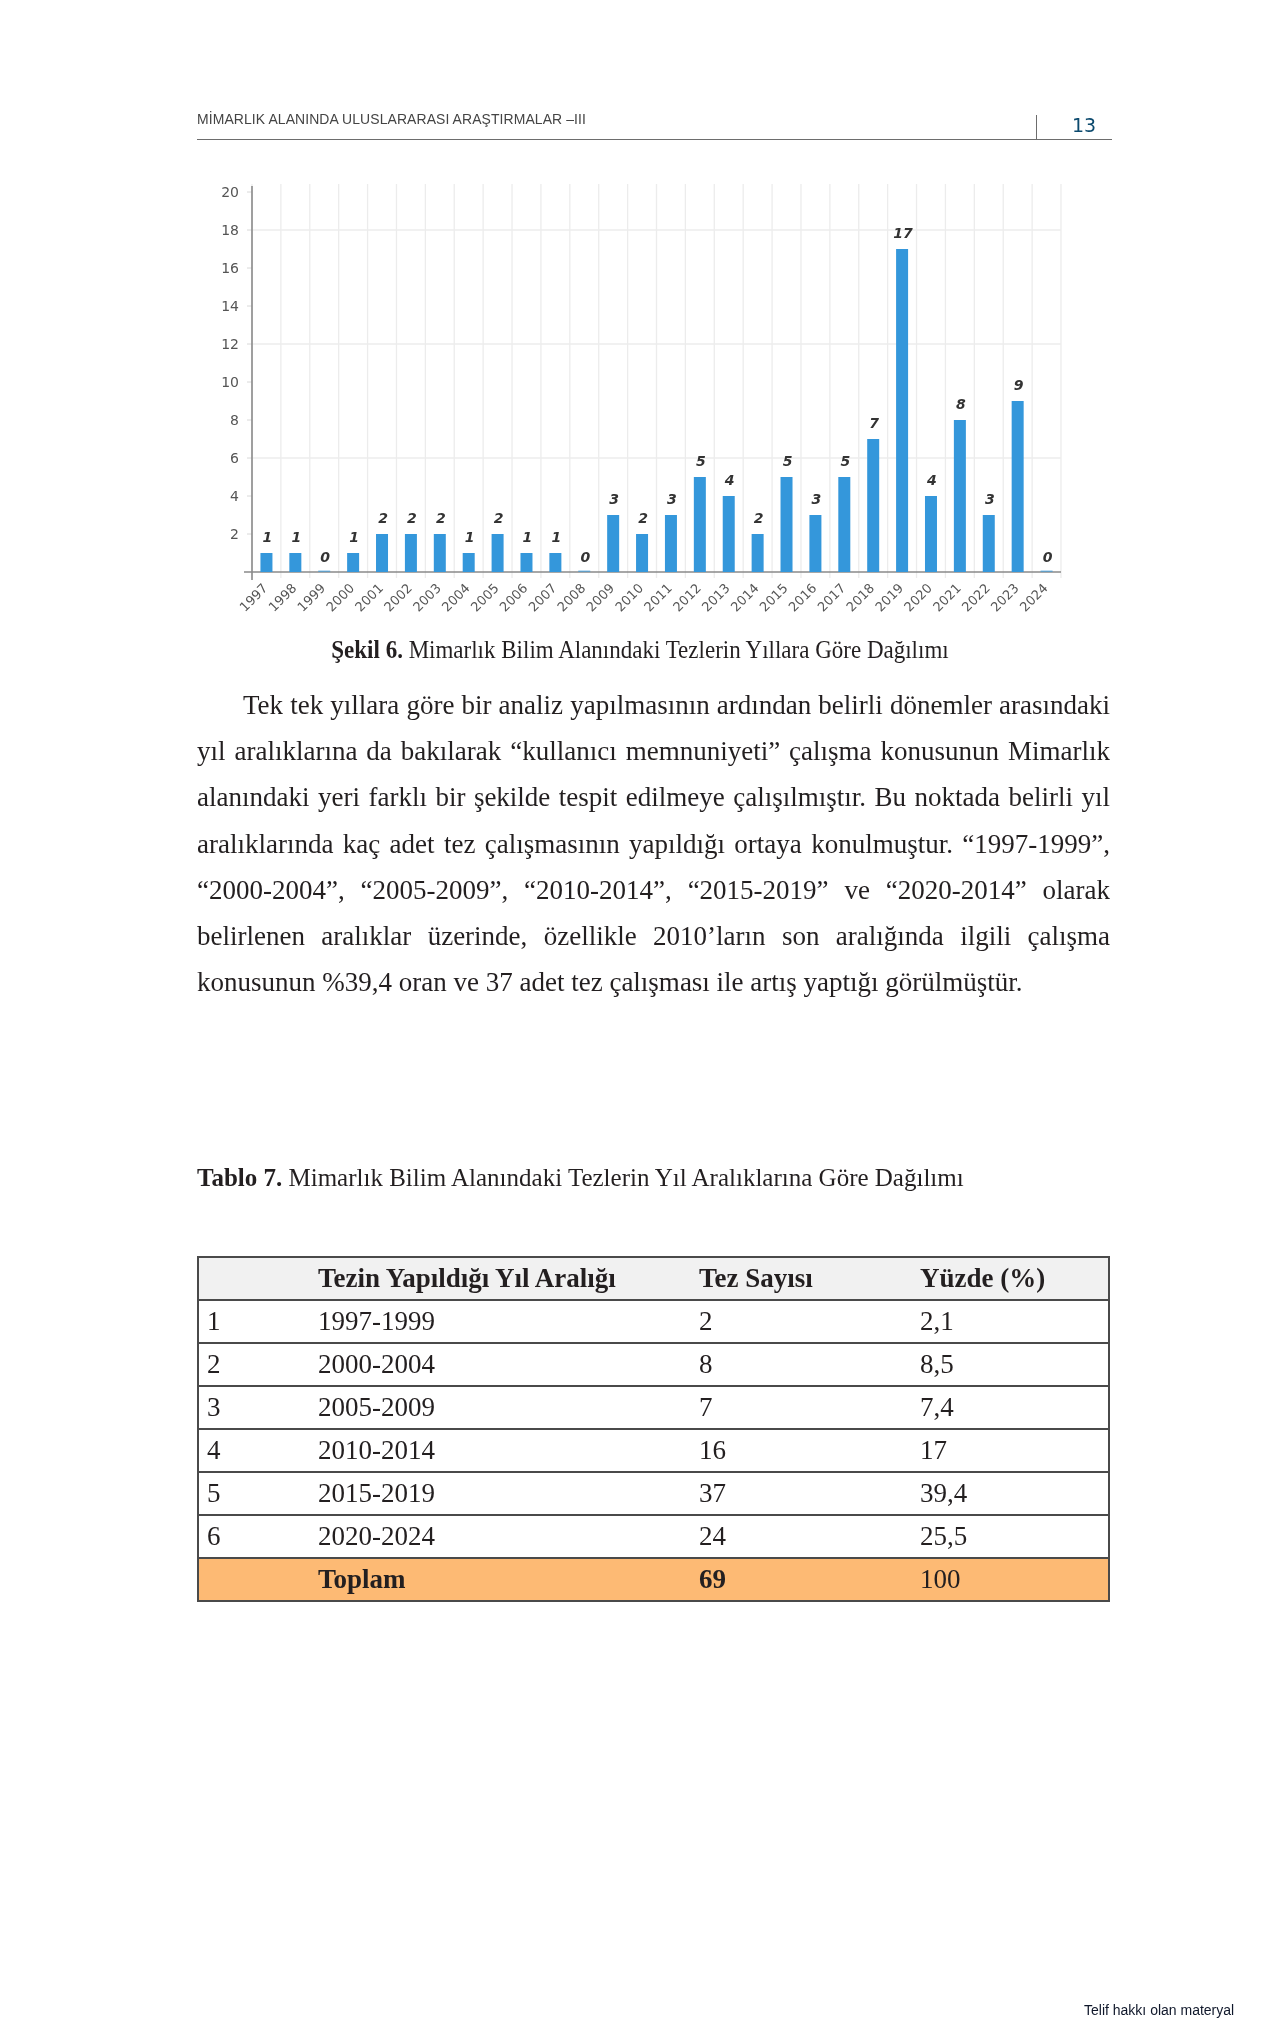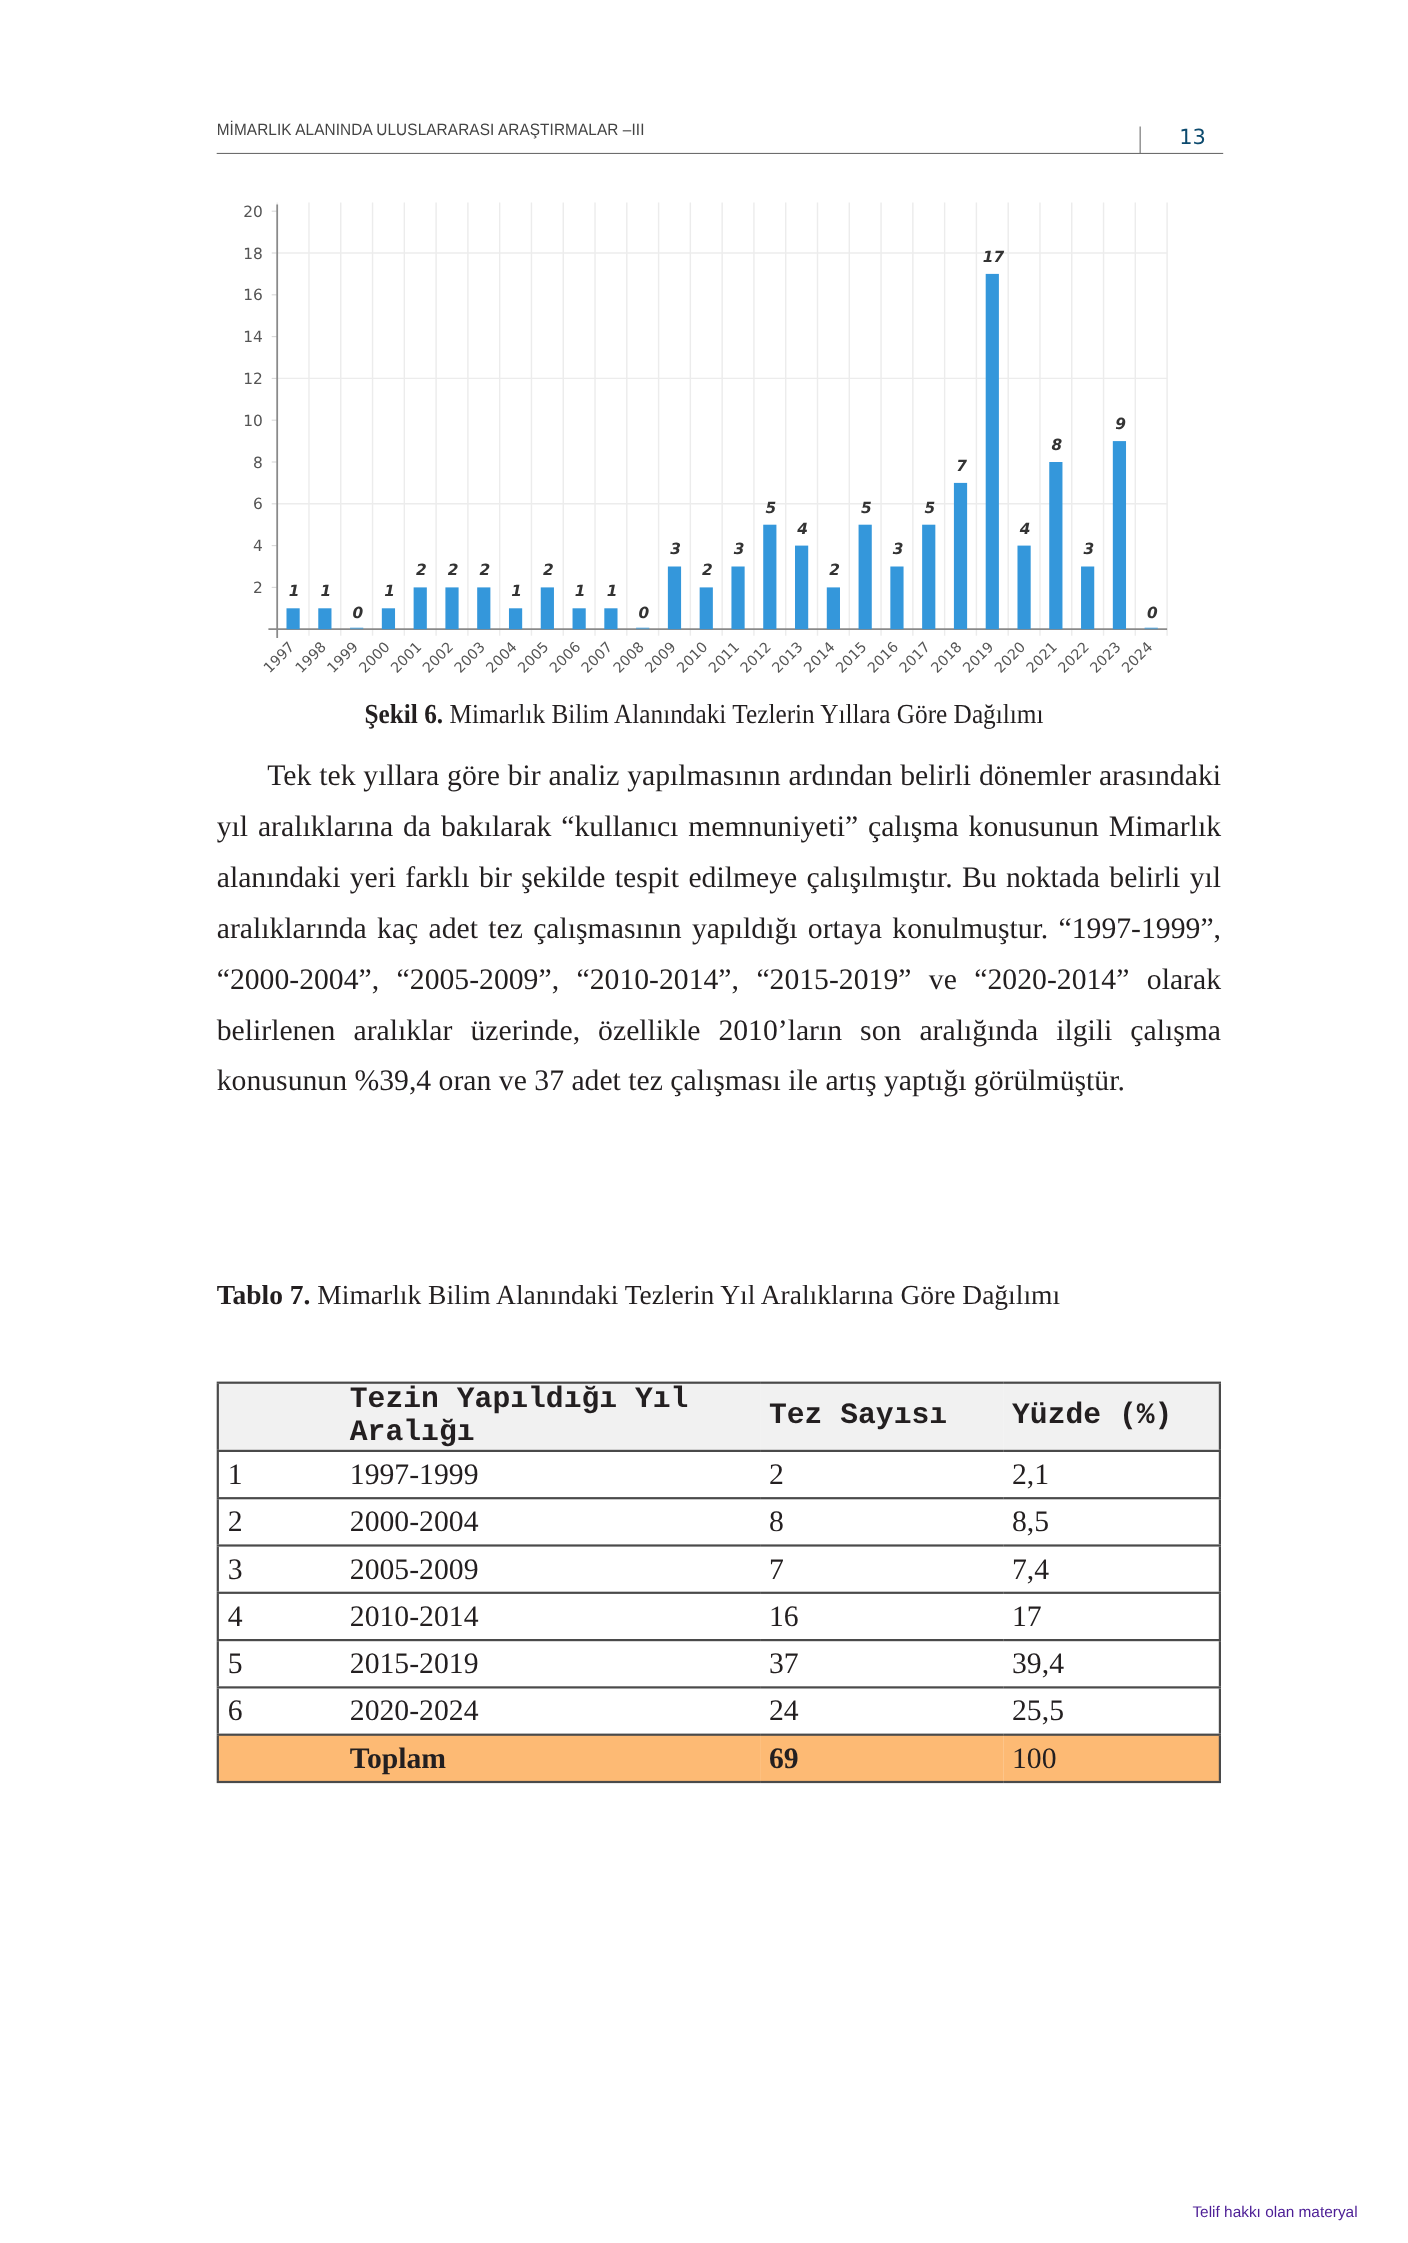--- a/index.html
+++ b/index.html
@@ -16,28 +16,28 @@
   .fig-caption b { font-weight:bold; }
 
   .body-text { position:absolute; left:197px; top:682px; width:913px; font-size:27px; line-height:46.2px; text-align:justify; }
   .body-text p { margin:0; text-indent:46px; }
 
   .tbl-caption { position:absolute; left:197px; width:913px; top:1160px; font-size:25px; line-height:36px; }
   .tbl-caption b { font-weight:bold; }
 
   table.data { position:absolute; left:197px; top:1256px; width:913px; border-collapse:collapse; font-size:27px; }
   table.data td, table.data th { border-top:2px solid #4a4a4a; border-bottom:2px solid #4a4a4a; padding:0 0 0 8px; height:41px; text-align:left; font-weight:normal; }
-  table.data tr:first-child th { border-top:2px solid #4a4a4a;font-family:Liberation Mono, monospace; }
+  table.data tr:first-child th { border-top:2px solid #4a4a4a; }
   table.data { border-left:2px solid #4a4a4a; border-right:2px solid #4a4a4a; }
   table.data th { font-weight:bold; background:#f1f1f1; }
   table.data tr.total td { background:#fdba74; }
   table.data tr.total td.b { font-weight:bold; }
   .c0 { width:103px; } .c1 { width:373px; } .c2 { width:213px;margin-top:48px; }
 
-  .watermark { position:absolute; left:1084px; top:2002px; font-family:"Liberation Sans", sans-serif; font-size:14px; color:#4c1d95; }
+  .watermark { position:absolute; left:1084px; top:2002px; font-family:"Liberation Sans", sans-serif; font-size:14px; color:#0f172a; }
 </style>
 </head>
 <body>
 
 <div class="running-head">MİMARLIK ALANINDA ULUSLARARASI ARAŞTIRMALAR –III</div>
 <div class="head-rule"></div>
 <div class="head-tick"></div>
 <div class="page-num">13</div>
 
 <div class="chart">

